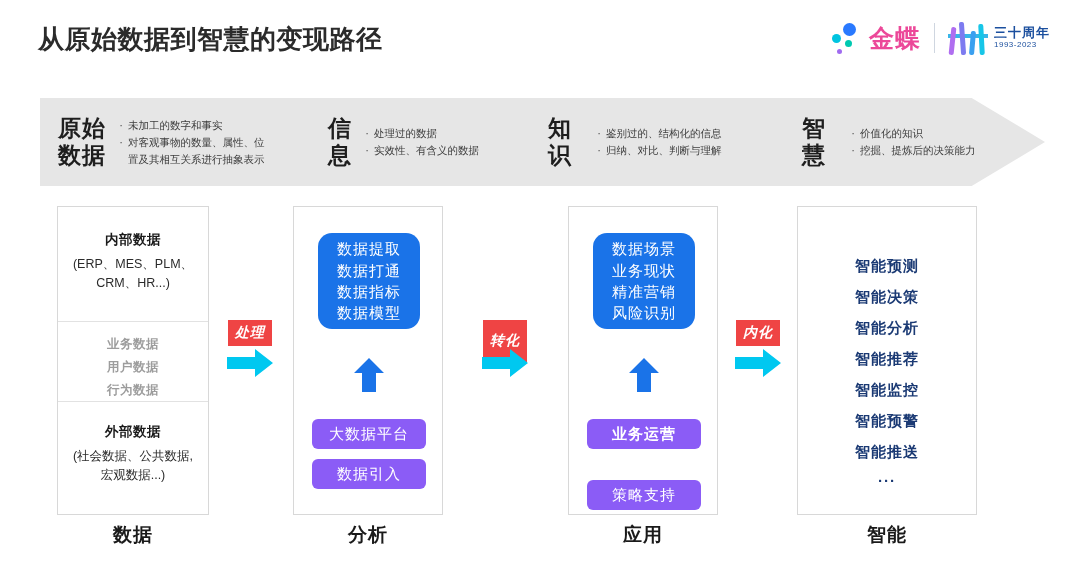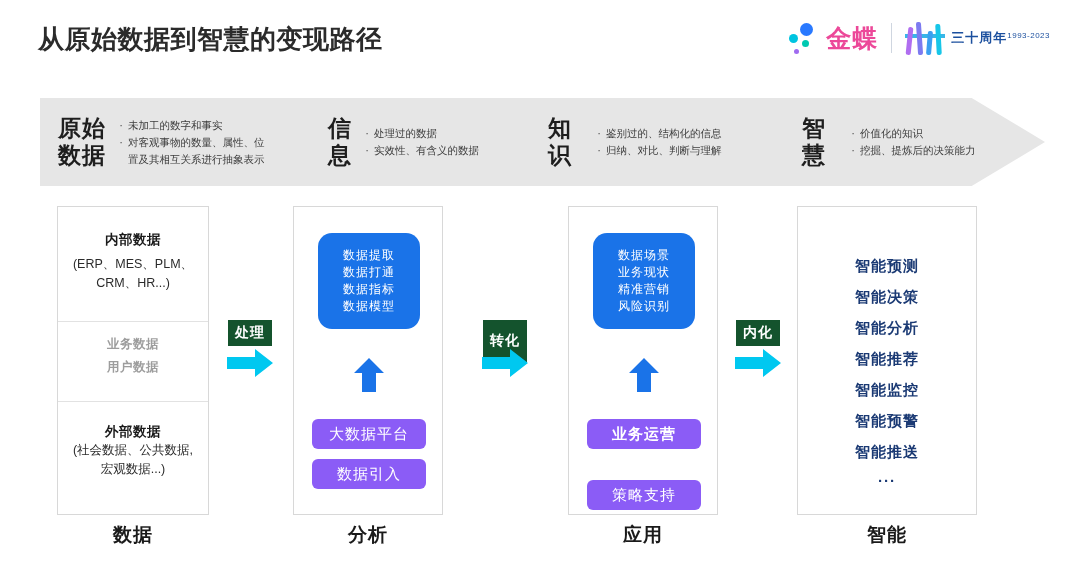--- a/index.html
+++ b/index.html
@@ -34,21 +34,21 @@
   .logo-sep { width: 1px; height: 30px; background: #cfd6e0; margin: 0 13px; }
   .logo-mark {
     position: relative; width: 40px; height: 34px; margin-right: 6px;
   }
   .logo-mark span { position: absolute; bottom: 0; border-radius: 2px; display: block; }
   .m1 { width: 5px; height: 28px; left: 2px;  background: #b06ef0; transform: rotate(6deg); }
   .m2 { width: 5px; height: 33px; left: 12px; background: #7d7bf0; transform: rotate(-4deg); }
   .m3 { width: 5px; height: 24px; left: 22px; background: #3aa0f0; transform: rotate(5deg); }
   .m4 { width: 5px; height: 31px; left: 31px; background: #17c6e8; transform: rotate(-3deg); }
   .logo-bar { position: absolute; left: 0; top: 13px; width: 40px; height: 4px; background: #38b6e8; }
-  .logo-anniv { display: flex; justify-content: center; }
+  .logo-anniv { display: flex; flex-direction: column; justify-content: center; }
   .anniv-cn { font-size: 13px; color: #1b4f9e; font-weight: bold; letter-spacing: 1px; line-height: 1.1; }
   .anniv-yr { font-size: 8px; color: #1b4f9e; letter-spacing: 0.5px; line-height: 1.2; }
 
   
   .band {
     position: absolute; left: 40px; top: 98px; width: 1005px; height: 88px;
     background: #e6e6e6;
     clip-path: polygon(0 0, 905px 0, 905px -16px, 1005px 44px, 905px 104px, 905px 88px, 0 88px);
   }
   .band-inner { position: absolute; left: 0; top: 0; width: 1005px; height: 88px; }
@@ -77,34 +77,34 @@
   .c1-title { font-size: 13.5px; font-weight: bold; color: #1a1a1a; letter-spacing: .5px; }
   .c1-sub { font-size: 12.5px; color: #2b2b2b; line-height: 1.55; }
   .c1-mid { font-size: 12.5px; font-weight: bold; color: #9d9d9d; line-height: 1.85; letter-spacing: .5px; }
   .hline { position: absolute; left: 0; width: 100%; height: 1px; background: #e2e2e2; }
 
   
   .blue-card {
     position: absolute; background: #1a73e8; border-radius: 14px;
     color: #fff; display: flex; flex-direction: column;
     align-items: center; justify-content: center;
-    font-size: 12px; line-height: 1.42; letter-spacing: 1px;
+    font-size: 15px; line-height: 1.42; letter-spacing: 1px;
   }
   .blue-pill {
     position: absolute; background: #8b5cf6; border-radius: 6px;
     color: #fff; display: flex; align-items: center; justify-content: center;
     font-size: 15px; letter-spacing: 1px;
   }
   .up-arrow { position: absolute; width: 30px; height: 34px; }
 
   
   .conn-badge {
-    position: absolute; background: #14532d; color: #fff;
+    position: absolute; background: #ef4444; color: #fff;
     font-size: 14px; font-weight: bold; letter-spacing: 1px;
-    display: flex; align-items: center; justify-content: center;
+    display: flex; align-items: center; justify-content: center; font-style: italic;
   }
   .conn-arrow { position: absolute; width: 46px; height: 28px; }
 
   
   .c4-item {
     position: absolute; left: 0; width: 100%; text-align: center;
     font-size: 15px; font-weight: bold; color: #1b3a74; letter-spacing: 1px;
   }
 </style>
 </head>
@@ -217,25 +217,26 @@
   <div class="col-box" style="left:57px; top:206px; width:152px; height:309px;">
     <div class="c1-seg" style="top:24px;text-align:center;">
       <div class="c1-title">内部数据</div>
       <div class="c1-sub" style="margin-top:6px;">(ERP、MES、PLM、</div>
       <div class="c1-sub">CRM、HR...)</div>
     </div>
     <div class="hline" style="top:114px;"></div>
     <div class="c1-seg" style="top:126px;">
       <div class="c1-mid">业务数据</div>
       <div class="c1-mid">用户数据</div>
+      <div class="c1-mid">行为数据</div>
     </div>
     <div class="hline" style="top:194px;"></div>
     <div class="c1-seg" style="top:216px;">
       <div class="c1-title">外部数据</div>
-      <div class="c1-sub" style="">(社会数据、公共数据,</div>
+      <div class="c1-sub" style="margin-top:6px;">(社会数据、公共数据,</div>
       <div class="c1-sub">宏观数据...)</div>
     </div>
   </div>
   <div class="col-label" style="left:57px; width:152px;">数据</div>
 
   <div class="conn-badge" style="left:228px; top:320px; width:44px; height:26px;">处理</div>
   <svg class="conn-arrow" style="left:227px; top:349px;" viewBox="0 0 46 28">
     <path d="M0 8 H28 V0 L46 14 L28 28 V20 H0 Z" fill="#00c8f0"></path>
   </svg>
 

